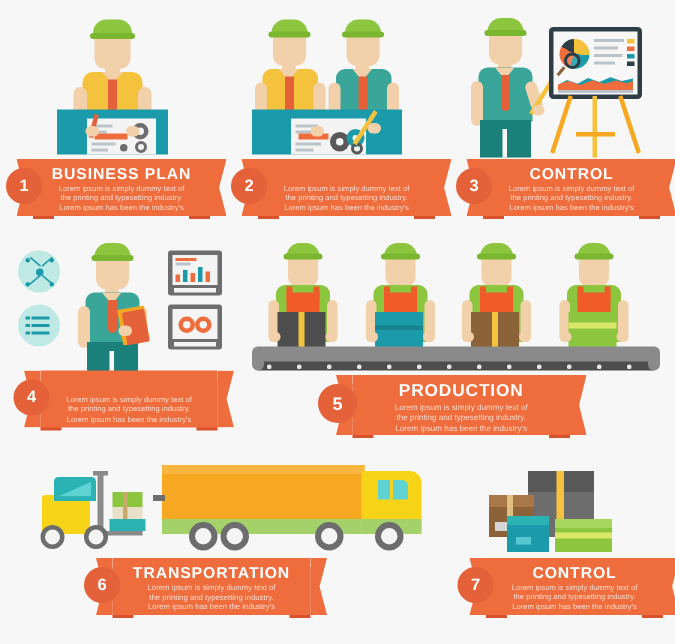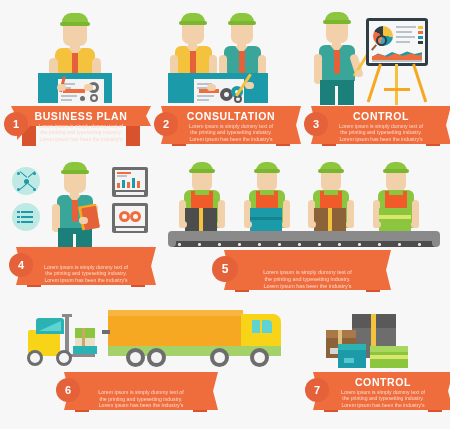--- a/index.html
+++ b/index.html
@@ -103,21 +103,21 @@
       <div class="sq gear" style="left:88px;top:82px;width:11px;height:11px;border:3px solid #6d6d6d;box-sizing:border-box;"></div>
       <div class="sq gear" style="left:90px;top:94px;width:8px;height:8px;border:2.5px solid #6d6d6d;box-sizing:border-box;"></div>
       <div class="sq gear" style="left:80px;top:96px;width:5px;height:5px;background:#6d6d6d;"></div>
 
       <div class="sq" style="left:61px;top:76px;width:2.5px;height:16px;background:#e4613a;transform:rotate(14deg);"></div>
 
       <div class="sq skin" style="left:57px;top:84px;width:9px;height:7px;border-radius:4px;"></div>
       <div class="sq skin" style="left:84px;top:84px;width:9px;height:7px;border-radius:4px;"></div>
     </div>
 
-    <div class="ribbon" style="left:22px;top:106px;width:118px;height:20px;">
+    <div class="ribbon" style="left:22px;top:106px;width:118px;height:38px;">
       <div class="tail l"></div>
       <div class="tail r"></div>
       <div class="body">
         <div class="title" style="font-size:10.5px;">BUSINESS PLAN</div>
         <div class="desc" style="top:17px;font-size:5.1px;">
           <div>Lorem ipsum is simply dummy text of</div>
           <div>the printing and typesetting industry.</div>
           <div>Lorem ipsum has been the industry's</div>
         </div>
       </div>
@@ -167,21 +167,20 @@
       <div class="sq" style="left:92px;top:72px;width:2.5px;height:26px;background:#f4c23c;transform:rotate(33deg);"></div>
 
       <div class="sq skin" style="left:57px;top:84px;width:9px;height:7px;border-radius:4px;"></div>
       <div class="sq skin" style="left:95px;top:82px;width:9px;height:7px;border-radius:4px;"></div>
     </div>
 
     <div class="ribbon" style="left:22px;top:106px;width:118px;height:38px;">
       <div class="tail l"></div>
       <div class="tail r"></div>
       <div class="body">
-        <div class="title" style="font-size:10.5px;">CONSULTATION</div>
         <div class="desc" style="top:17px;font-size:5.1px;">
           <div>Lorem ipsum is simply dummy text of</div>
           <div>the printing and typesetting industry.</div>
           <div>Lorem ipsum has been the industry's</div>
         </div>
       </div>
     </div>
     <div class="notch" style="left:17px;top:110px;width:14px;height:30px;"></div>
     <div class="numcircle" style="left:4px;top:112px;width:24px;height:24px;font-size:11px;">
       <span>2</span>
@@ -404,20 +403,21 @@
       <div class="sq" style="left:198px;top:88px;width:2.5px;height:2.5px;border-radius:50%;background:#e8e8e8;"></div>
       <div class="sq" style="left:218px;top:88px;width:2.5px;height:2.5px;border-radius:50%;background:#e8e8e8;"></div>
       <div class="sq" style="left:238px;top:88px;width:2.5px;height:2.5px;border-radius:50%;background:#e8e8e8;"></div>
       <div class="sq" style="left:258px;top:88px;width:2.5px;height:2.5px;border-radius:50%;background:#e8e8e8;"></div>
     </div>
 
     <div class="ribbon" style="left:75px;top:95px;width:145px;height:40px;">
       <div class="tail l" style="height:36px;"></div>
       <div class="tail r" style="height:36px;"></div>
       <div class="body">
+        <div class="title" style="font-size:11.5px;top:5px;">PRODUCTION</div>
         <div class="desc" style="top:19px;font-size:5.4px;">
           <div>Lorem ipsum is simply dummy text of</div>
           <div>the printing and typesetting industry.</div>
           <div>Lorem ipsum has been the industry's</div>
         </div>
       </div>
     </div>
     <div class="notch" style="left:68px;top:99px;width:16px;height:32px;"></div>
     <div class="numcircle" style="left:52px;top:101px;width:26px;height:26px;font-size:12px;">
       <span>5</span>
@@ -455,20 +455,21 @@
       <div class="sq" style="left:106px;top:48px;width:19px;height:19px;border-radius:50%;background:#f4f4f4;border:4px solid #6d6d6d;box-sizing:border-box;"></div>
       <div class="sq" style="left:127px;top:48px;width:19px;height:19px;border-radius:50%;background:#f4f4f4;border:4px solid #6d6d6d;box-sizing:border-box;"></div>
       <div class="sq" style="left:190px;top:48px;width:19px;height:19px;border-radius:50%;background:#f4f4f4;border:4px solid #6d6d6d;box-sizing:border-box;"></div>
       <div class="sq" style="left:230px;top:48px;width:19px;height:19px;border-radius:50%;background:#f4f4f4;border:4px solid #6d6d6d;box-sizing:border-box;"></div>
     </div>
 
     <div class="ribbon" style="left:55px;top:72px;width:132px;height:38px;">
       <div class="tail l"></div>
       <div class="tail r"></div>
       <div class="body">
+        <div class="title" style="font-size:10.5px;">TRANSPORTATION</div>
         <div class="desc" style="top:17px;font-size:5.2px;">
           <div>Lorem ipsum is simply dummy text of</div>
           <div>the printing and typesetting industry.</div>
           <div>Lorem ipsum has been the industry's</div>
         </div>
       </div>
     </div>
     <div class="notch" style="left:50px;top:76px;width:14px;height:30px;"></div>
     <div class="numcircle" style="left:36px;top:78px;width:24px;height:24px;font-size:11px;">
       <span>6</span>

